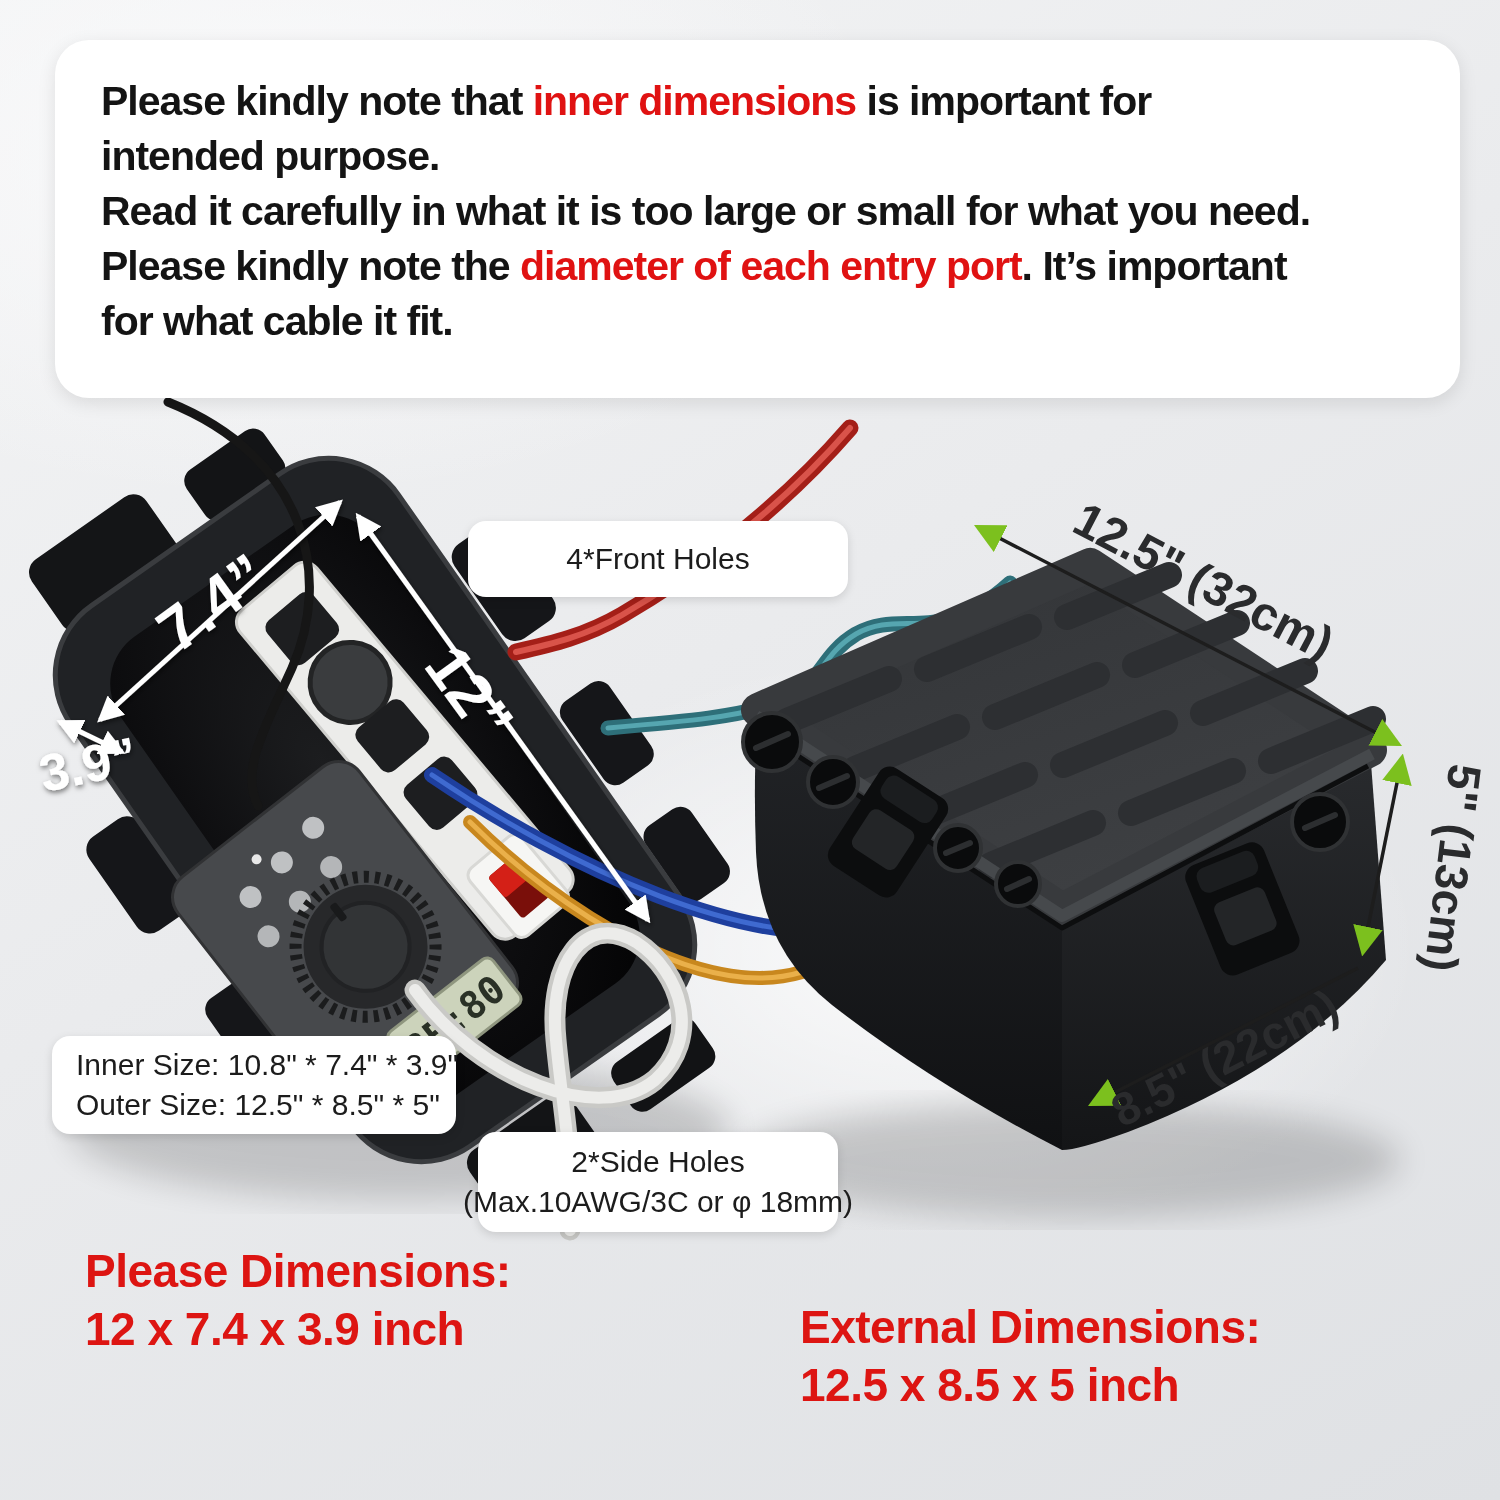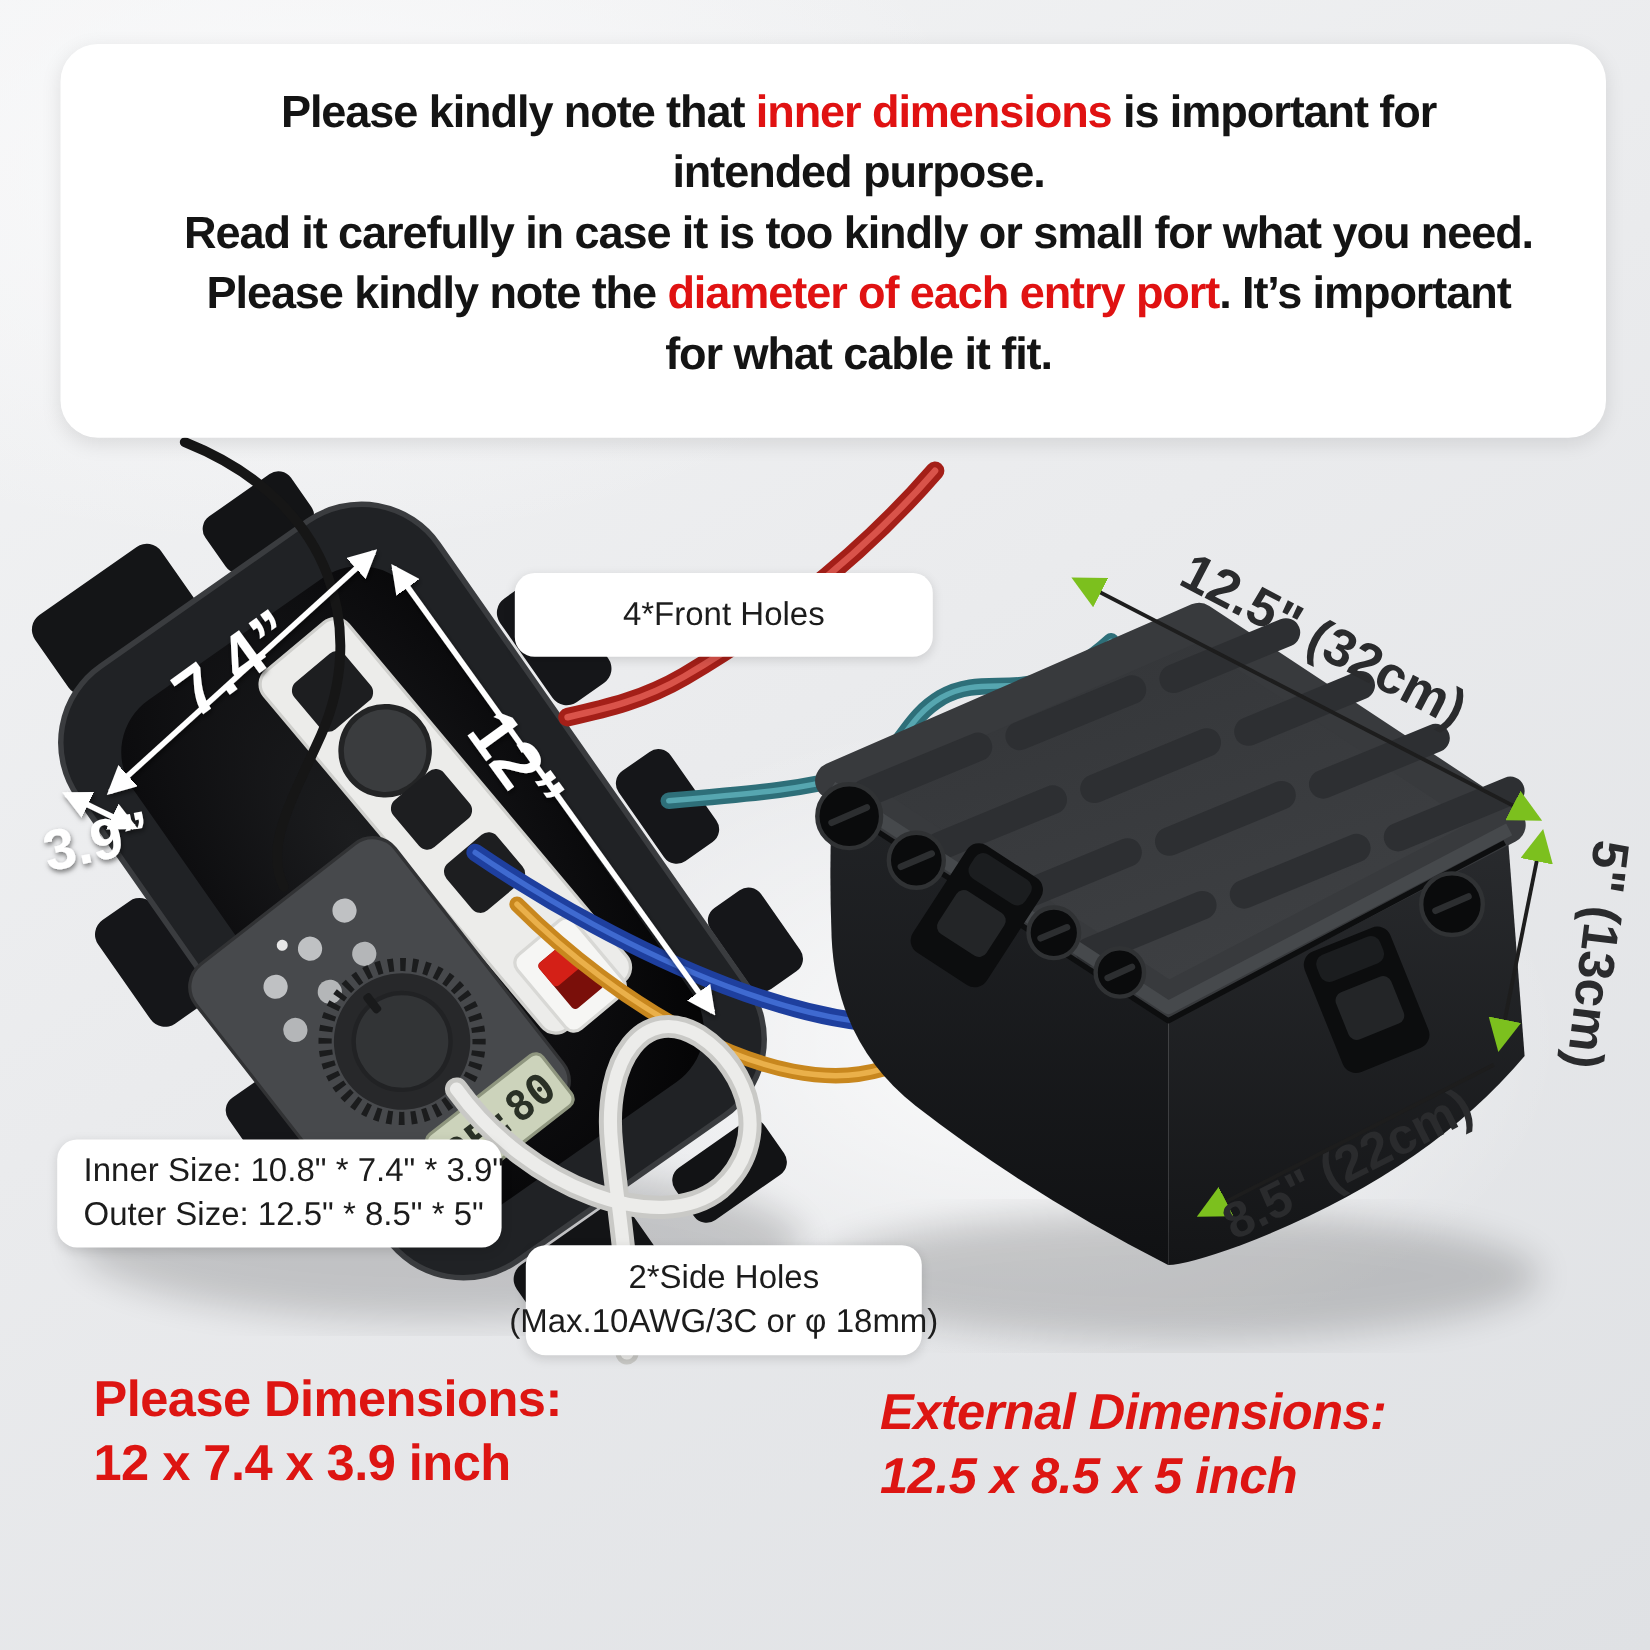--- a/index.html
+++ b/index.html
@@ -19,21 +19,21 @@
 
   
   .note-card{
     position:absolute;left:55px;top:40px;width:1405px;height:358px;
     background:#ffffff;border-radius:34px;
     box-shadow:0 5px 18px rgba(0,0,0,.10);
     padding:34px 0 0 46px;box-sizing:border-box;
     font-weight:bold;font-size:41px;line-height:55px;color:#141414;
     letter-spacing:-1px;white-space:nowrap;
   }
-  .note-line{margin:0;text-align:center;}
+  .note-line{margin:0;}
   .note-gap{}
   .red{color:#e01212;}
 
   
   .callout{
     position:absolute;background:#ffffff;border-radius:18px;
     box-shadow:0 3px 10px rgba(0,0,0,.13);
     color:#1c1c1c;font-size:30px;line-height:40px;
     display:flex;flex-direction:column;justify-content:center;
     box-sizing:border-box;white-space:nowrap;
@@ -42,21 +42,21 @@
   .co-front{left:428px;top:521px;width:380px;height:76px;margin-left:40px;}
   .co-size{left:52px;top:1036px;width:404px;height:98px;padding-left:24px;}
   .co-side{left:478px;top:1132px;width:360px;height:100px;}
 
   
   .dim-block{
     position:absolute;color:#dd1512;font-weight:bold;font-size:46px;
     line-height:58px;letter-spacing:-0.5px;white-space:nowrap;
   }
   .dim-inner{left:85px;top:1242px;}
-  .dim-external{left:800px;top:1254px;font-style:italic;}
+  .dim-external{left:800px;top:1298px;}
 </style>
 </head>
 <body>
 
 <div class="stage">
 
   <svg class="art" viewBox="0 0 1500 1500">
     <defs>
       <radialGradient id="cav" cx="45%" cy="38%" r="75%">
         <stop offset="0%" stop-color="#1c1d1f"></stop>
@@ -225,21 +225,21 @@
         <text transform="translate(1196 596) rotate(27.5)" text-anchor="middle" font-size="48" font-weight="bold" fill="#2a2b2d">12.5" (32cm)</text>
         <text transform="translate(1437 866) rotate(97)" text-anchor="middle" font-size="46" font-weight="bold" fill="#2a2b2d">5" (13cm)</text>
         <text transform="translate(1232 1072) rotate(-27)" text-anchor="middle" font-size="46" font-weight="bold" fill="#2a2b2d">8.5" (22cm)</text>
       </g>
     </g>
   </svg>
 
   <div class="note-card">
     <p class="note-line"><span>Please kindly note that </span><span class="red">inner dimensions</span><span> is important for</span></p>
     <p class="note-line">intended purpose.</p>
-    <p class="note-line">Read it carefully in case it is too kindly or small for what you need.</p>
+    <p class="note-line">Read it carefully in what it is too large or small for what you need.</p>
     <p class="note-line note-gap"><span>Please kindly note the </span><span class="red">diameter of each entry port</span><span>. It’s important</span></p>
     <p class="note-line">for what cable it fit.</p>
   </div>
 
   <div class="callout centered co-front">
     <div>4*Front Holes</div>
   </div>
 
   <div class="callout co-size">
     <div>Inner Size: 10.8" * 7.4" * 3.9"</div>

